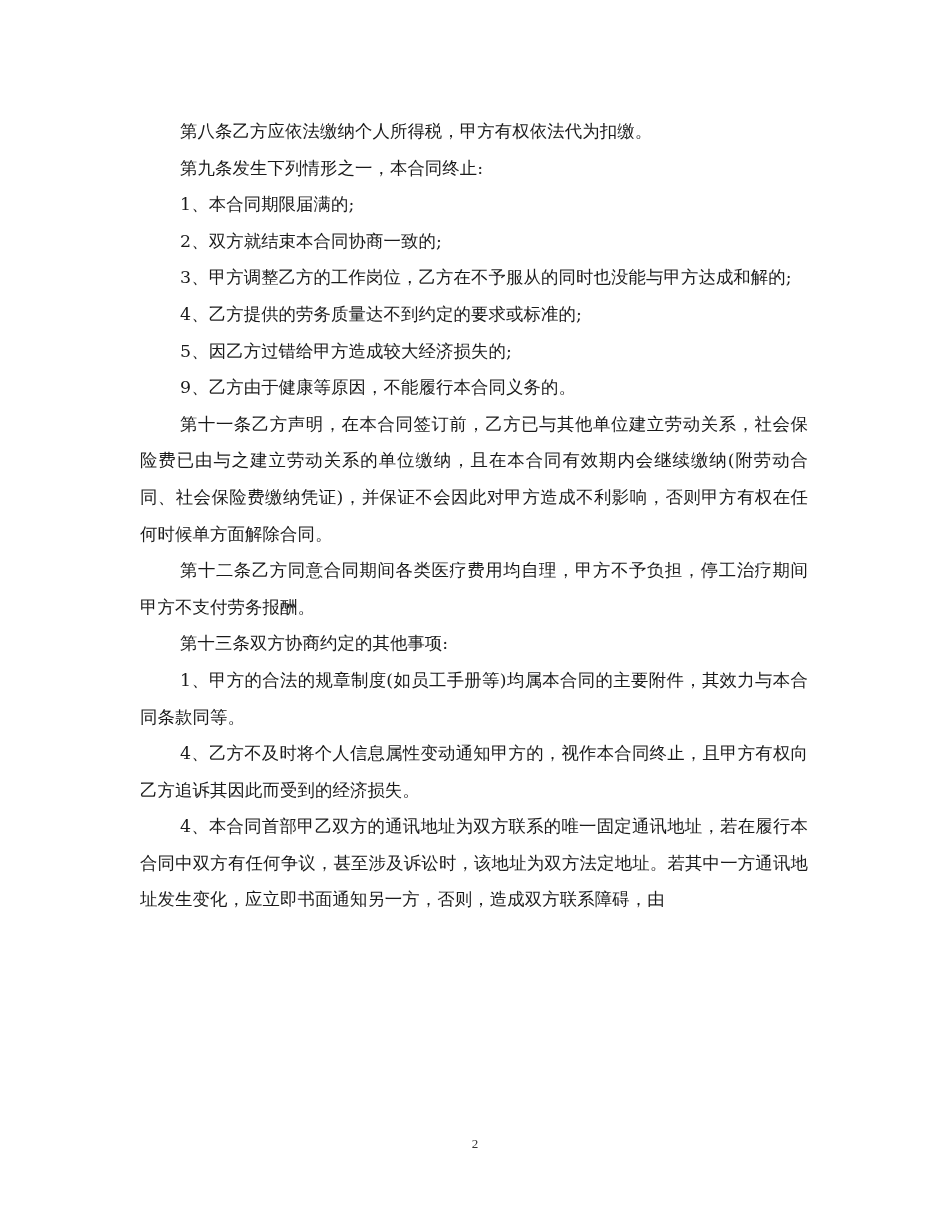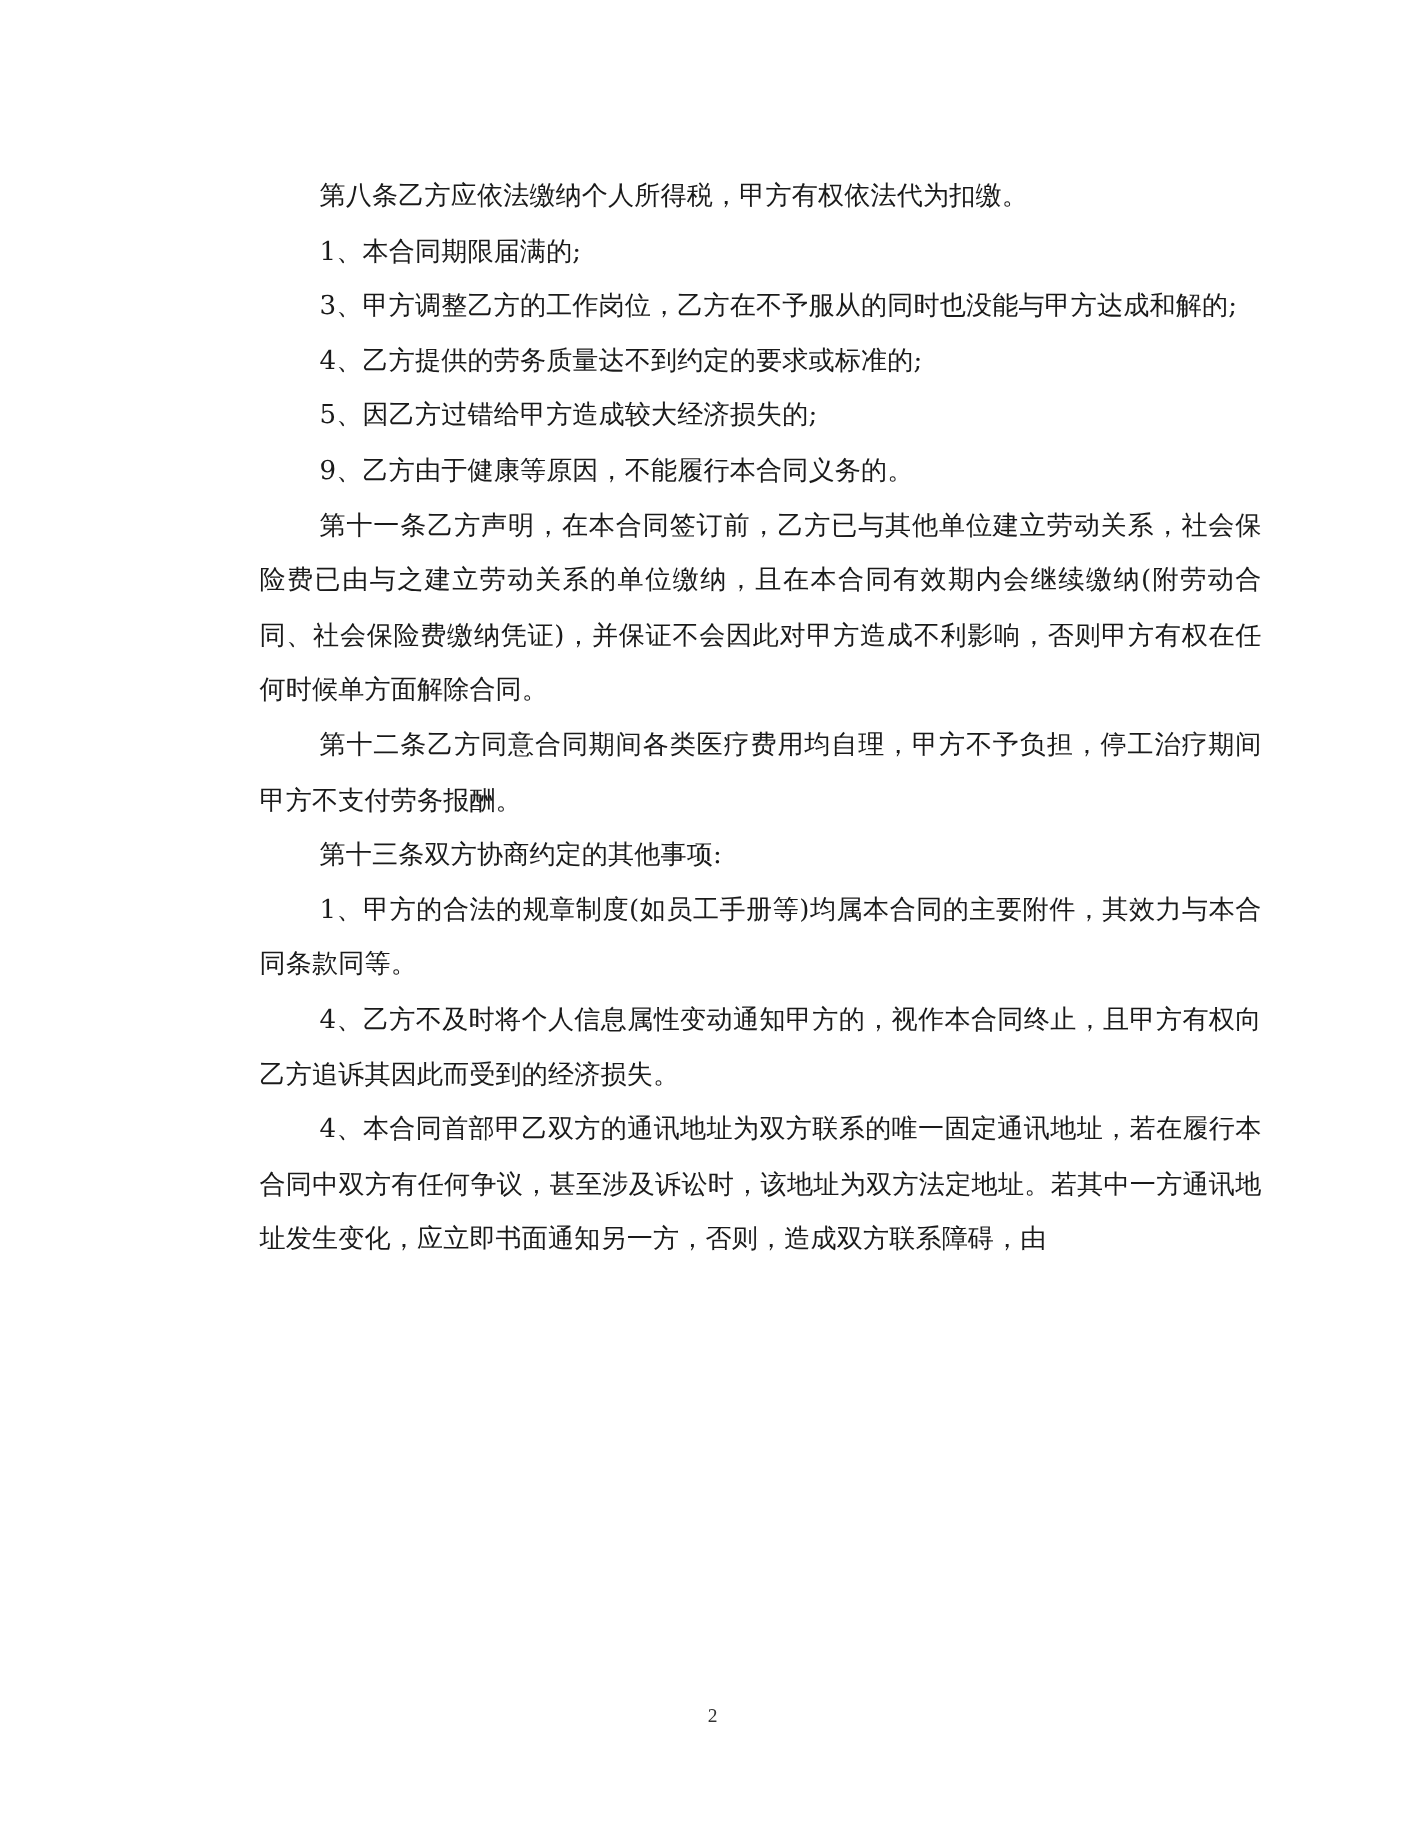--- a/index.html
+++ b/index.html
@@ -1,29 +1,31 @@
 <!DOCTYPE html>
 <html><head>
 <meta charset="utf-8">
 <style>
   html, body { margin: 0; padding: 0; background: #ffffff; }
   body { width: 950px; height: 1230px; position: relative; overflow: hidden;
          font-family: "DejaVu Serif", "Liberation Serif", serif; color: #1a1a1a; }
-  .page { position: absolute; left: 140px; top: 113px; width: 668px; margin-left: 33px; }
+  .page { position: absolute; left: 140px; top: 113px; width: 668px; }
   .p { margin: 0; font-size: 17.4px; line-height: 36.6px; text-align: justify; letter-spacing: 0.1px; }
   .p.indent { text-indent: 40px; }
   .page-number { position: absolute; top: 1136px; left: 0; width: 950px; text-align: center;
                  font-family: "Liberation Serif", serif; font-size: 13px; color: #333; }
 </style>
 </head>
 <body>
 
 <div class="page">
   <p class="p indent">第八条乙方应依法缴纳个人所得税，甲方有权依法代为扣缴。</p>
+  <p class="p indent">第九条发生下列情形之一，本合同终止:</p>
   <p class="p indent">1、本合同期限届满的;</p>
+  <p class="p indent">2、双方就结束本合同协商一致的;</p>
   <p class="p indent">3、甲方调整乙方的工作岗位，乙方在不予服从的同时也没能与甲方达成和解的;</p>
   <p class="p indent">4、乙方提供的劳务质量达不到约定的要求或标准的;</p>
   <p class="p indent">5、因乙方过错给甲方造成较大经济损失的;</p>
   <p class="p indent">9、乙方由于健康等原因，不能履行本合同义务的。</p>
   <p class="p indent">第十一条乙方声明，在本合同签订前，乙方已与其他单位建立劳动关系，社会保险费已由与之建立劳动关系的单位缴纳，且在本合同有效期内会继续缴纳(附劳动合同、社会保险费缴纳凭证)，并保证不会因此对甲方造成不利影响，否则甲方有权在任何时候单方面解除合同。</p>
   <p class="p indent">第十二条乙方同意合同期间各类医疗费用均自理，甲方不予负担，停工治疗期间甲方不支付劳务报酬。</p>
   <p class="p indent">第十三条双方协商约定的其他事项:</p>
   <p class="p indent">1、甲方的合法的规章制度(如员工手册等)均属本合同的主要附件，其效力与本合同条款同等。</p>
   <p class="p indent">4、乙方不及时将个人信息属性变动通知甲方的，视作本合同终止，且甲方有权向乙方追诉其因此而受到的经济损失。</p>
   <p class="p indent">4、本合同首部甲乙双方的通讯地址为双方联系的唯一固定通讯地址，若在履行本合同中双方有任何争议，甚至涉及诉讼时，该地址为双方法定地址。若其中一方通讯地址发生变化，应立即书面通知另一方，否则，造成双方联系障碍，由</p>

